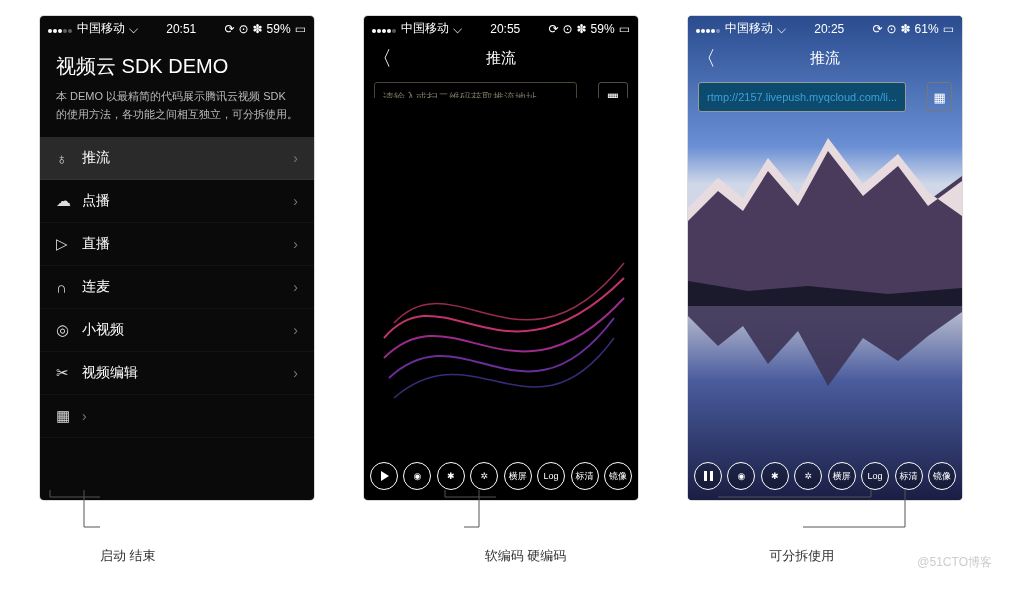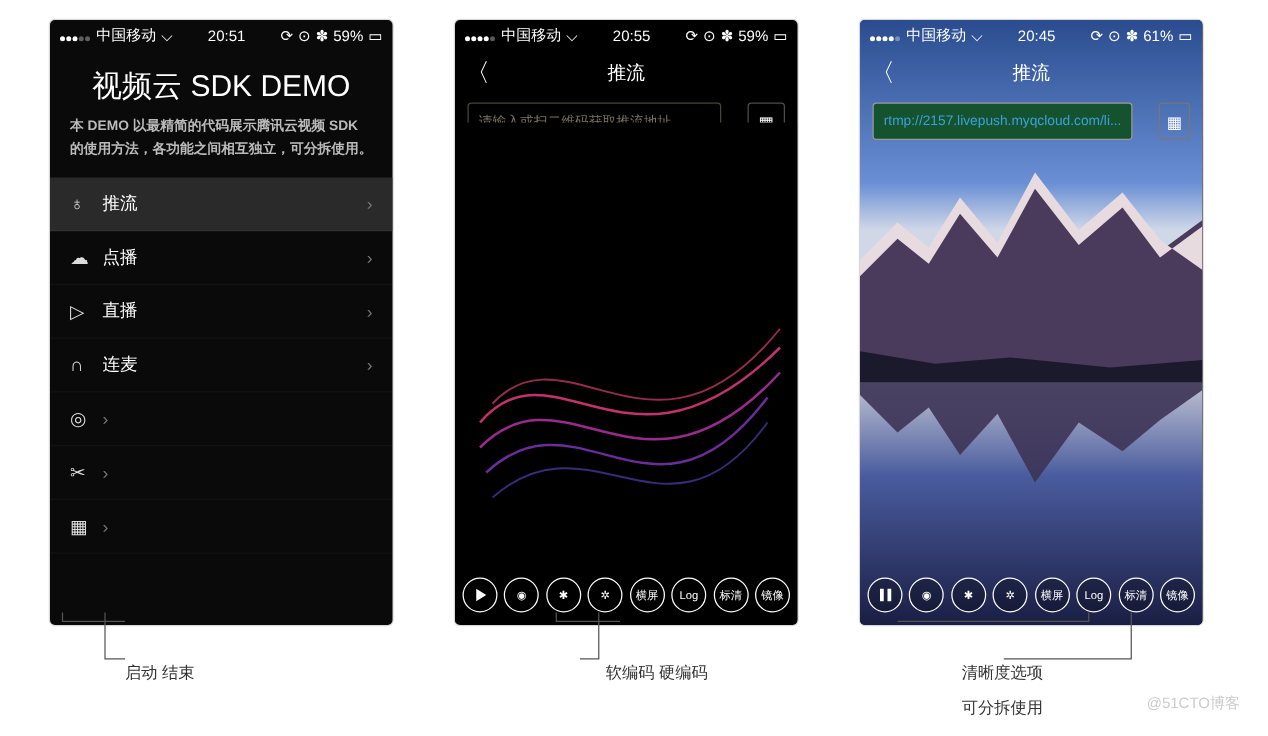--- a/index.html
+++ b/index.html
@@ -4,33 +4,33 @@
   <style>
     * { margin: 0; padding: 0; box-sizing: border-box; }
     body { background: #fff; font-family: -apple-system, "Helvetica Neue", Arial, sans-serif; position: relative; width: 1014px; height: 589px; }
     .row { display: flex; gap: 50px; padding: 16px 40px 0 40px; }
     .phone { width: 274px; height: 484px; border-radius: 4px; overflow: hidden; position: relative; background: #000; color: #fff; box-shadow: 0 0 0 1px rgba(0,0,0,.15); }
     .statusbar { display: flex; align-items: center; justify-content: space-between; padding: 4px 8px; font-size: 12px; background: transparent; }
     .sb-left, .sb-right { display: flex; gap: 4px; align-items: center; }
     .dots span { width: 4px; height: 4px; border-radius: 50%; display: inline-block; background: #fff; margin-right: 1px; }
     .dots span.dim { background: rgba(255,255,255,.35); }
     .phone1 { background: #0a0a0a; }
-    .p1-title { font-size: 24px; font-weight: 300; padding: 12px 16px 8px; text-align: center; }
-    .p1-desc { font-size: 11px; color: #bbb; padding: 0 16px 14px; line-height: 1.6; font-weight: bold; }
+    .p1-title { font-size: 20px; font-weight: 300; padding: 12px 16px 8px; }
+    .p1-desc { font-size: 11px; color: #bbb; padding: 0 16px 14px; line-height: 1.6; }
     .menu-item { display: flex; align-items: center; padding: 12px 16px; border-bottom: 1px solid rgba(255,255,255,.04); font-size: 14px; }
     .menu-item.active { background: #2a2a2a; }
     .menu-item .micon { width: 26px; text-align: left; font-size: 15px; color: #ddd; }
     .menu-item .mlabel { flex: 1; }
     .menu-item .chev { color: #777; font-size: 14px; }
     .navbar { display: flex; align-items: center; justify-content: center; padding: 8px 10px; position: relative; font-size: 15px; }
     .navbar .back { position: absolute; left: 8px; font-size: 20px; font-weight: 300; }
     .inputrow { display: flex; align-items: center; padding: 6px 10px 10px; gap: 21px; }
     .inputbox { flex: 1; height: 30px; display: flex; align-items: center; padding: 0 8px; font-size: 11px; border-radius: 3px; }
     .phone2 .inputbox { border: 1px solid #4a4438; color: #7d7462; background: rgba(0,0,0,.3); }
-    .phone3 .inputbox { background: #14532d; color: #3da0dd; border: 1px solid #999; }
+    .phone3 .inputbox { background: #0c4a6e; color: #3da0dd; border: 1px solid #999; }
     .qrbtn { width: 30px; height: 30px; border: 1px solid rgba(255,255,255,.3); border-radius: 3px; display: flex; align-items: center; justify-content: center; font-size: 13px; }
     .phone3 .qrbtn { border: 1px solid #777; color: #fff; }
     .preview { position: absolute; left: 0; right: 0; top: 80px; bottom: 0; overflow: hidden; }
     .wave { width: 100%; height: 100%; }
     .mountain { width: 100%; height: 100%; }
     .ctrlbar { position: absolute; bottom: 10px; left: 0; right: 0; display: flex; gap: 4px; padding: 0 6px; justify-content: space-between; }
     .cbtn { width: 28px; height: 28px; border: 1.5px solid #fff; border-radius: 50%; display: flex; align-items: center; justify-content: center; font-size: 9px; color: #fff; background: rgba(0,0,0,.25); }
     .cbtn.play::before { content: ""; border-left: 8px solid #fff; border-top: 5px solid transparent; border-bottom: 5px solid transparent; margin-left: 2px; }
     .cbtn.pause::before { content: ""; width: 3px; height: 10px; border-left: 3px solid #fff; border-right: 3px solid #fff; }
     .annot { position: absolute; bottom: 14px; left: 30px; right: 0; display: flex; font-size: 13px; color: #333; }
@@ -78,24 +78,26 @@
           <span class="mlabel">直播</span>
           <span class="chev">›</span>
         </div>
         <div class="menu-item">
           <span class="micon">∩</span>
           <span class="mlabel">连麦</span>
           <span class="chev">›</span>
         </div>
         <div class="menu-item">
           <span class="micon">◎</span>
+          <span class="mlabel">小视频</span>
           <span class="chev">›</span>
         </div>
         <div class="menu-item">
           <span class="micon">✂</span>
+          <span class="mlabel">视频编辑</span>
           <span class="chev">›</span>
         </div>
         <div class="menu-item">
           <span class="micon">▦</span>
           <span class="chev">›</span>
         </div>
       </div>
   </div>
 
   <div class="phone phone2">
@@ -144,21 +146,21 @@
       </div>
   </div>
 
   <div class="phone phone3">
     <div class="statusbar" style="position:relative;z-index:2">
       <div class="sb-left">
           <span class="dots"><span></span><span></span><span></span><span></span><span class="dim"></span></span>
           <span>中国移动</span>
           <span>⌵</span>
         </div>
-      <div>20:45</div>
+      <div>20:25</div>
       <div class="sb-right">
           <span>⟳</span>
           <span>⊙</span>
           <span>✽</span>
           <span>61%</span>
           <span>▭</span>
         </div>
     </div>
     <svg class="mountain" viewBox="0 0 274 484" preserveAspectRatio="xMidYMid slice" style="position:absolute;inset:0">
       <defs>
@@ -215,18 +217,17 @@
 </svg>
 
 <div class="annot">
   <div class="annot-col" style="padding-left:70px">
     <div class="line1">启动 结束</div>
   </div>
   <div class="annot-col" style="padding-left:140px">
     <div class="line1">软编码 硬编码</div>
   </div>
   <div class="annot-col" style="padding-left:40px">
-    <div class="line1">清晰度选项</div>
     <div>可分拆使用</div>
   </div>
 </div>
 
 <div class="watermark">@51CTO博客</div>
 
 </body></html>

